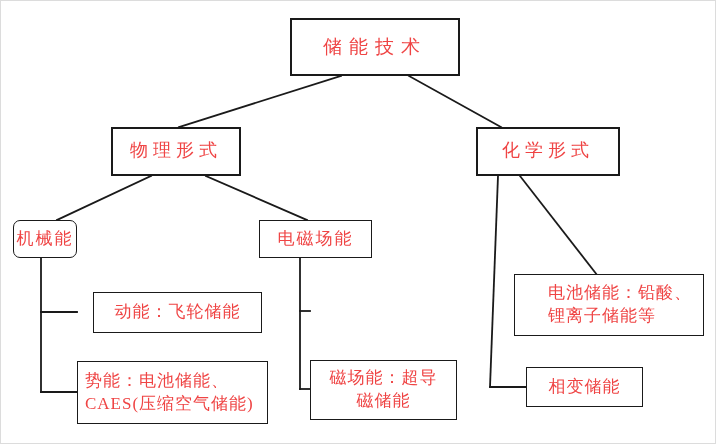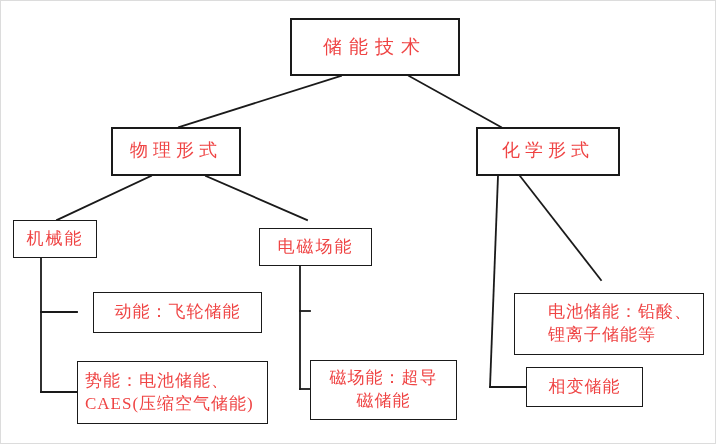--- a/index.html
+++ b/index.html
@@ -49,27 +49,27 @@
     align-items: flex-start;
     text-align: left;
     padding-left: 7px;
     padding-right: 4px;
   }
 
   
   .n-root          { left: 289px; top: 17px;  width: 170px; height: 58px; }
   .n-physical      { left: 110px; top: 126px; width: 130px; height: 49px; }
   .n-chemical      { left: 431px; top: 126px; width: 144px; height: 49px; margin-left: 44px; }
-  .n-mechanical    { left: 12px;  top: 219px; width: 84px;  height: 38px; }
-  .n-em            { left: 258px; top: 227px; width: 113px; height: 38px; text-align: center; }
+  .n-mechanical    { left: 12px;  top: 219px; width: 64px;  height: 38px; border-radius: 7px; }
+  .n-em            { left: 258px; top: 219px; width: 113px; height: 38px; text-align: center; }
   .n-kinetic       { left: 92px;  top: 291px; width: 169px; height: 41px; }
   .n-potential     { left: 76px;  top: 360px; width: 191px; height: 63px; }
   .n-efield        { left: 309px; top: 281px; width: 151px; height: 58px; }
   .n-mfield        { left: 309px; top: 359px; width: 147px; height: 60px; font-family: Liberation Serif, serif; }
-  .n-battery       { left: 513px; top: 292px; width: 190px; height: 62px; padding-left: 33px; }
+  .n-battery       { left: 513px; top: 273px; width: 190px; height: 62px; padding-left: 33px; }
   .n-phasechange   { left: 525px; top: 366px; width: 117px; height: 40px; font-family: Liberation Serif, serif; }
 </style>
 </head>
 <body>
 
 <div class="canvas">
 
   <svg class="edges" width="716" height="444" viewBox="0 0 716 444">
     <g fill="none" stroke-width="1.8" stroke-linecap="square" stroke="#1a1a1a">
       <line x1="340" y1="75" x2="178" y2="126"></line>

